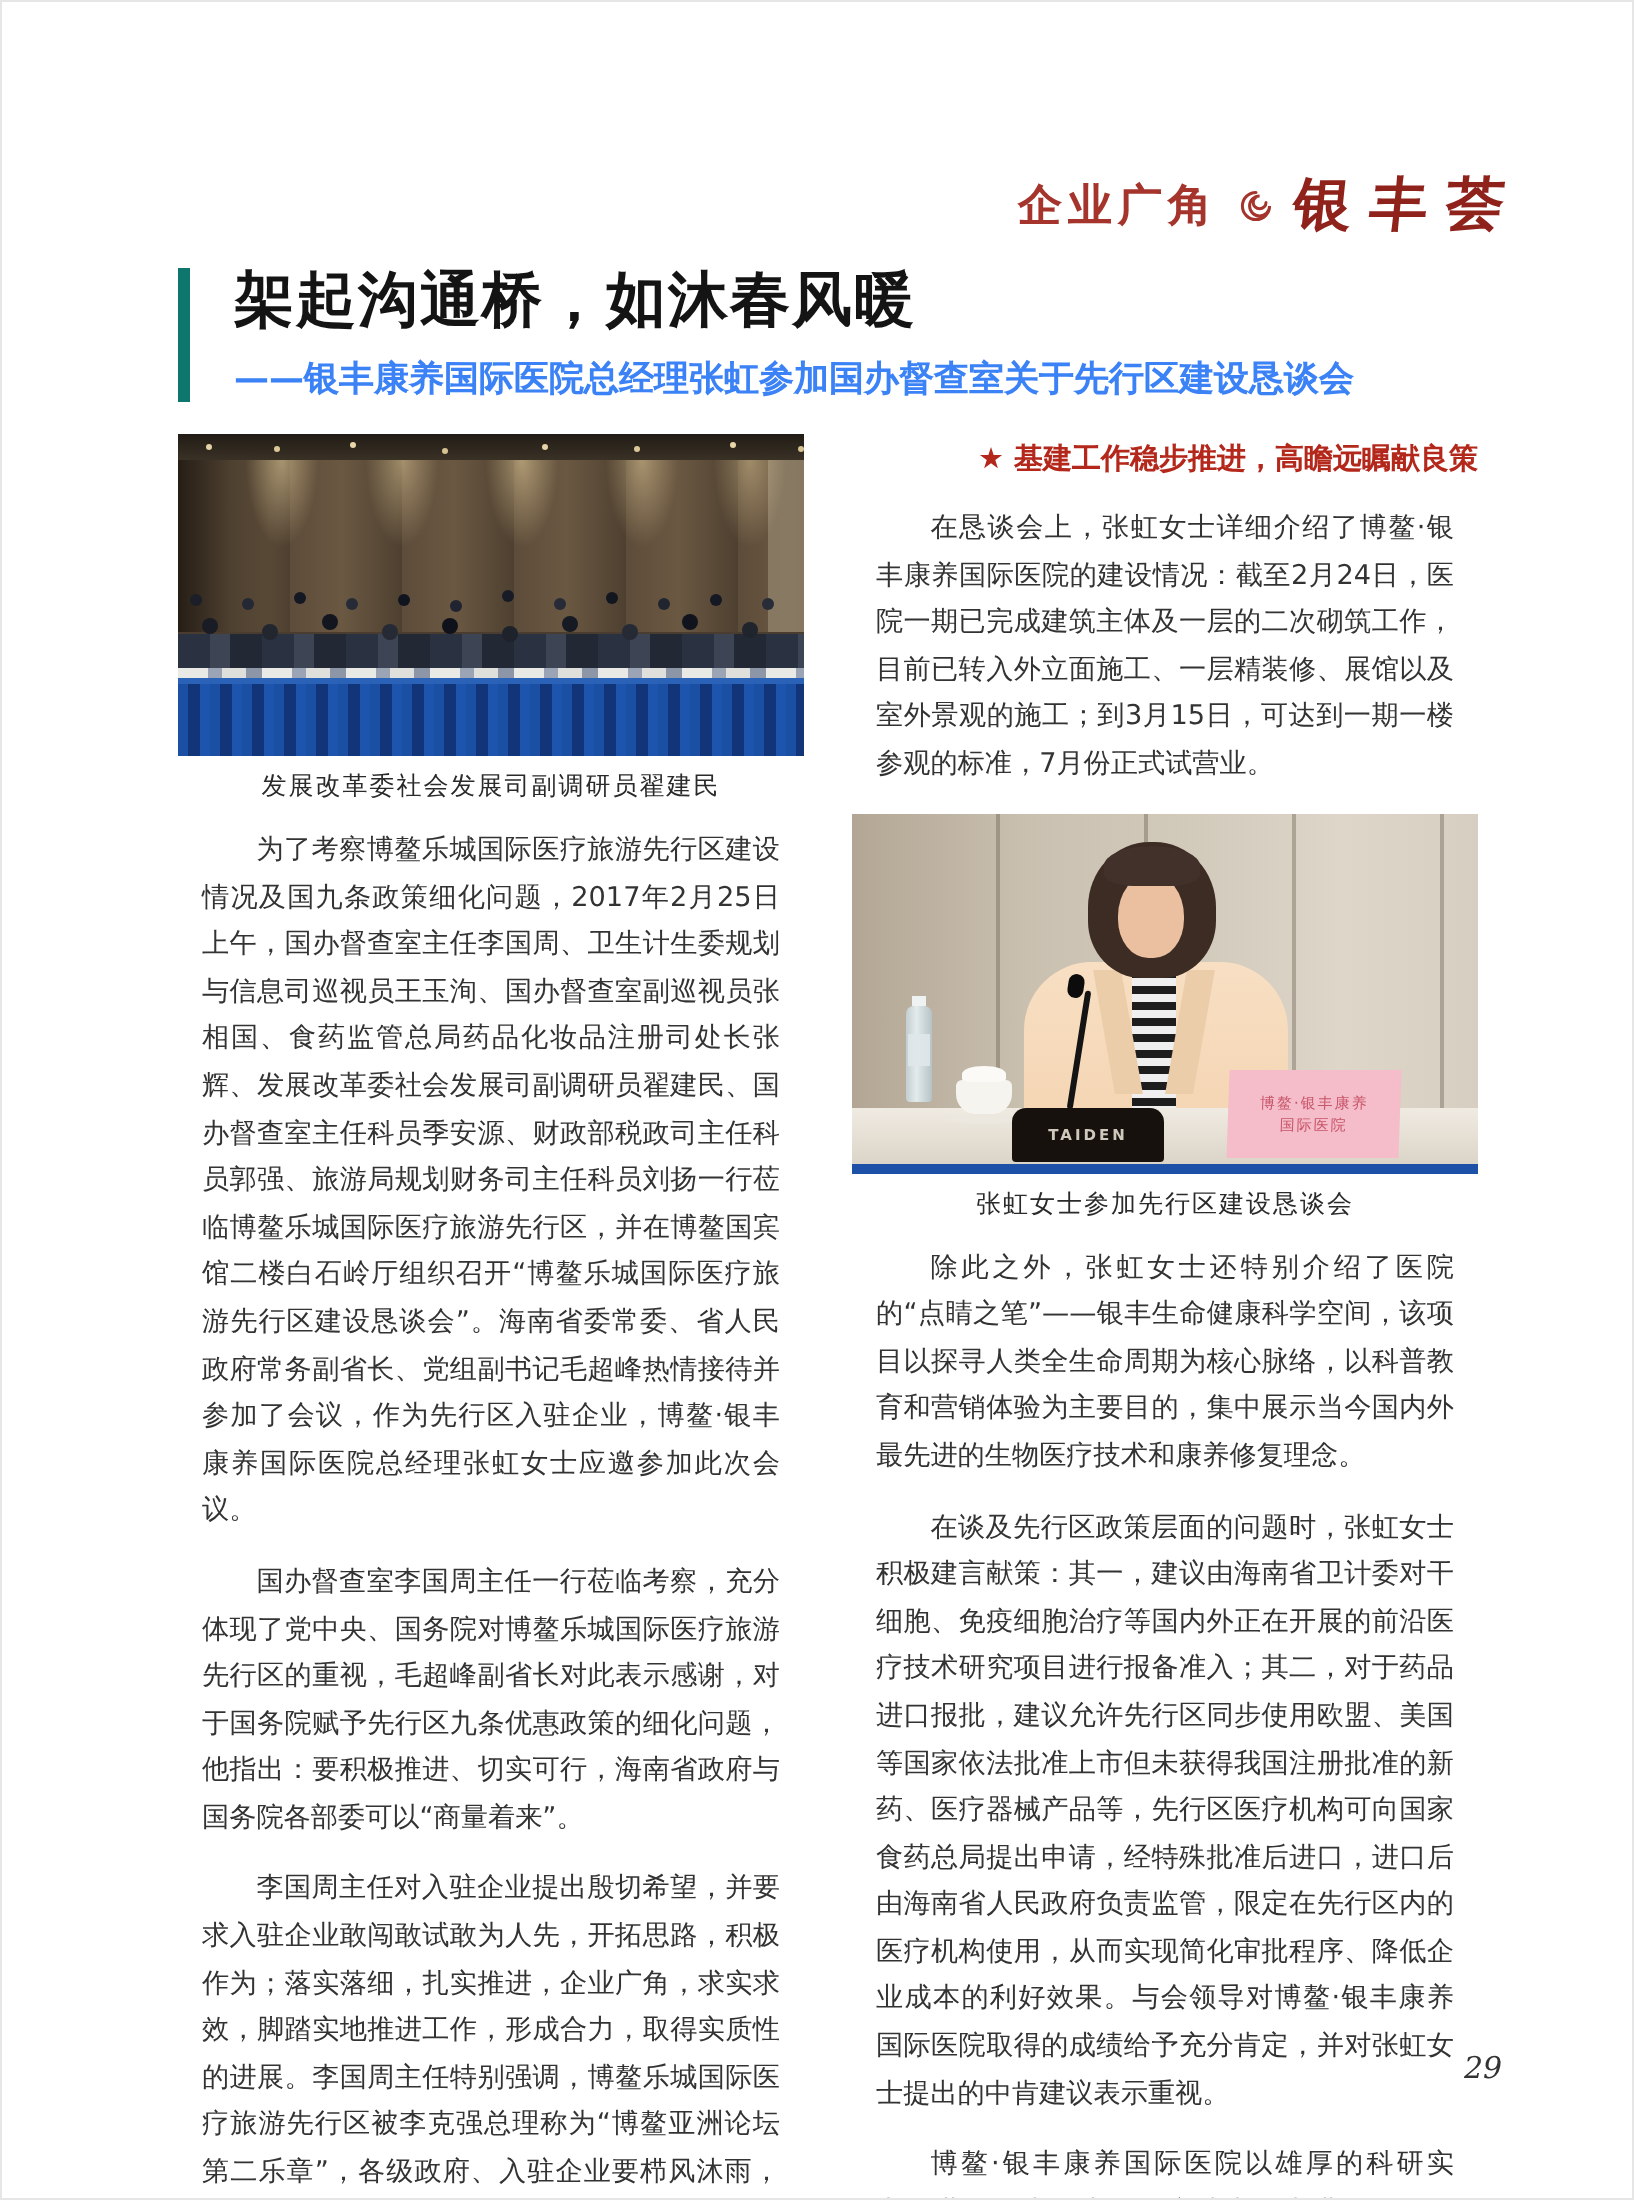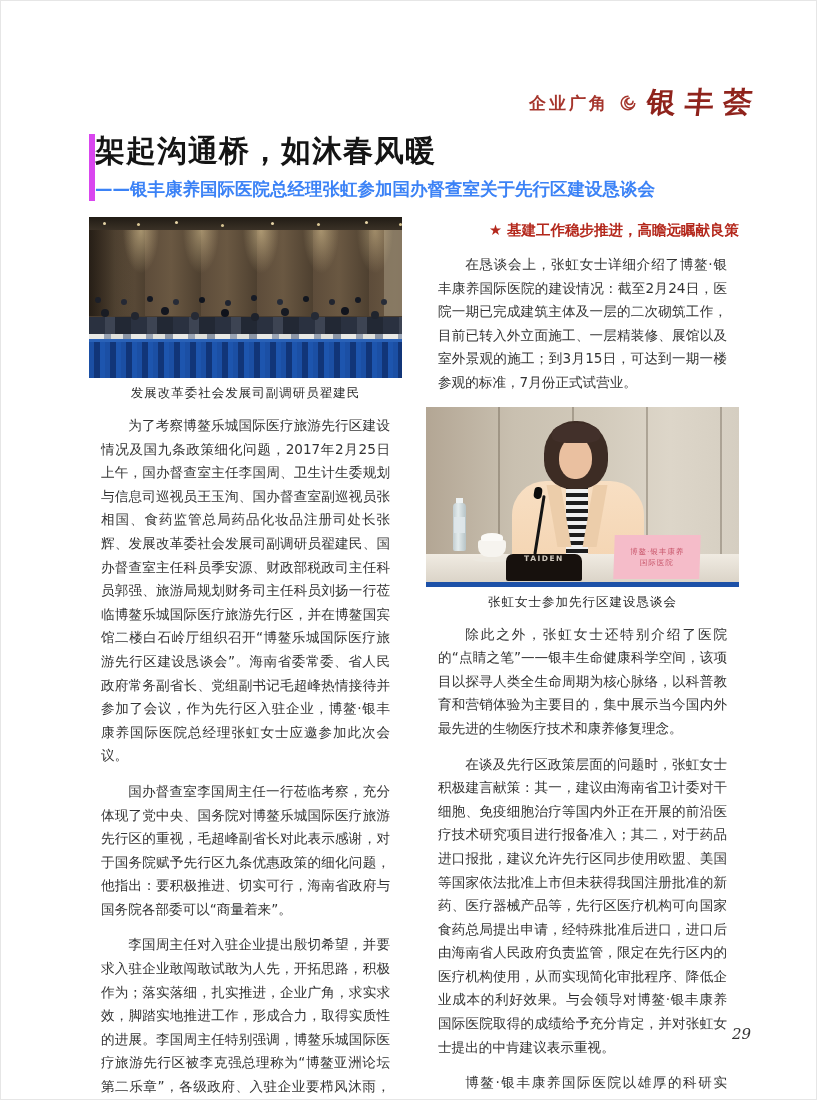--- a/index.html
+++ b/index.html
@@ -3,28 +3,28 @@
 <meta charset="utf-8">
 <style>
   html,body{margin:0;padding:0;background:#ffffff;}
   .page{
     position:relative;width:817px;height:1100px;background:#fff;
     font-family:"DejaVu Sans","Liberation Sans",sans-serif;
     box-sizing:border-box;border:1px solid #e6e6e6;overflow:hidden;
   }
   
   .mag-header{position:absolute;top:82px;right:55px;display:flex;align-items:center;gap:9px;}
-  .section-label{color:#a5352c;font-size:17px;font-weight:bold;letter-spacing:3px;}
+  .section-label{color:#a5352c;font-size:22px;font-weight:bold;letter-spacing:3px;}
   .swirl{width:20px;height:20px;display:inline-block;}
   .logo-text{
     color:#8f231c;font-size:29px;font-family:"DejaVu Serif","Liberation Serif",serif;
     letter-spacing:9px;font-weight:bold;transform:skewX(-6deg);
   }
   
-  .title-block{position:absolute;left:88px;top:133px;width:655px;border-left:6px solid #d946ef;padding-left:0;box-sizing:border-box;}
+  .title-block{position:absolute;left:88px;top:133px;width:655px;border-left:6px solid #0f766e;padding-left:22px;box-sizing:border-box;}
   .title{margin:0;font-size:30px;line-height:34px;font-weight:bold;color:#141414;letter-spacing:1px;}
   .subtitle{margin:9px 0 0 0;font-size:17.5px;font-weight:bold;color:#3b82f6;}
   
   .col{position:absolute;top:216px;width:313px;}
   .col-left{left:88px;}
   .col-right{left:425px;}
   .body-p{
     margin:12px;font-size:13.6px;line-height:23.6px;color:#333;
     text-align:justify;text-indent:2em;word-break:break-all;
   }
@@ -79,21 +79,21 @@
   .w-body{position:absolute;left:86px;top:74px;width:132px;height:106px;background:linear-gradient(180deg,#f8dfc3,#f3d2ae);border-radius:34px 34px 0 0;}
   .w-top{position:absolute;left:140px;top:80px;width:22px;height:74px;
     background:repeating-linear-gradient(0deg,#1d1d1d 0 4px,#efefef 4px 8px);}
   .w-lapel-l{position:absolute;left:126px;top:78px;width:14px;height:62px;background:#eccdaa;transform:skewX(10deg);}
   .w-lapel-r{position:absolute;left:162px;top:78px;width:14px;height:62px;background:#eccdaa;transform:skewX(-10deg);}
   .p2-table{position:absolute;bottom:5px;left:0;right:0;height:28px;background:linear-gradient(180deg,#f0ebe2,#dbd4c8);}
   .p2-edge{position:absolute;bottom:0;left:0;right:0;height:5px;background:#1d51a8;}
   .p2-mic-rod{position:absolute;left:112px;bottom:32px;width:3px;height:60px;background:#141414;border-radius:2px;transform:rotate(9deg);}
   .p2-mic-head{position:absolute;left:108px;bottom:88px;width:8px;height:12px;background:#0c0c0c;border-radius:4px;transform:rotate(9deg);}
   .p2-taiden{position:absolute;left:80px;bottom:6px;width:76px;height:27px;background:#17110d;border-radius:7px 7px 2px 2px;
-    display:flex;justify-content:center;}
+    display:flex;align-items:center;justify-content:center;}
   .p2-taiden span{color:#cfc8bd;font-size:7.5px;letter-spacing:1.5px;font-weight:bold;}
   .p2-card{position:absolute;left:188px;bottom:8px;width:86px;height:44px;background:#f5bcc9;transform:skewX(-2deg);
     display:flex;flex-direction:column;align-items:center;justify-content:center;gap:3px;}
   .p2-card span{color:#c8556a;font-size:7.5px;line-height:1;letter-spacing:1px;}
   .p2-bottle{position:absolute;left:27px;bottom:36px;width:13px;height:48px;border-radius:4px 4px 2px 2px;
     background:linear-gradient(90deg,#c3ced1,#e3ebec 40%,#b6c3c6);}
   .p2-bottle::before{content:"";position:absolute;top:-5px;left:3px;width:7px;height:5px;background:#eef2f2;}
   .p2-bottle::after{content:"";position:absolute;top:14px;left:1px;width:11px;height:16px;background:#dfe7ea;opacity:.9;}
   .p2-cup{position:absolute;left:52px;bottom:30px;width:28px;height:17px;background:#f6f4ef;border-radius:3px 3px 10px 10px;}
   .p2-cup::before{content:"";position:absolute;top:-7px;left:3px;width:22px;height:8px;background:#fbfaf7;border-radius:50% 50% 20% 20%;}

